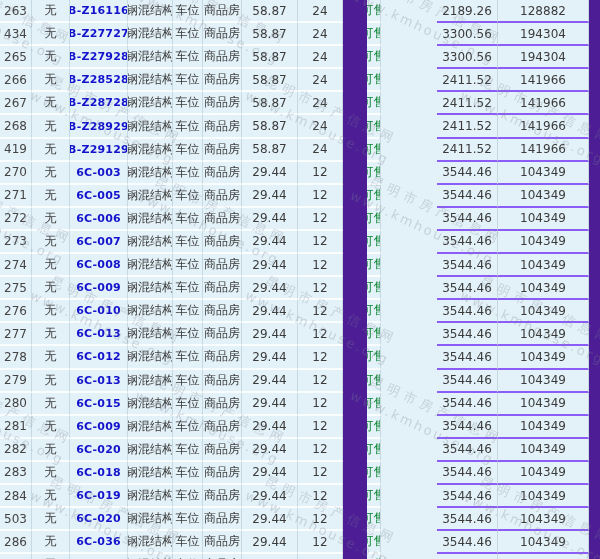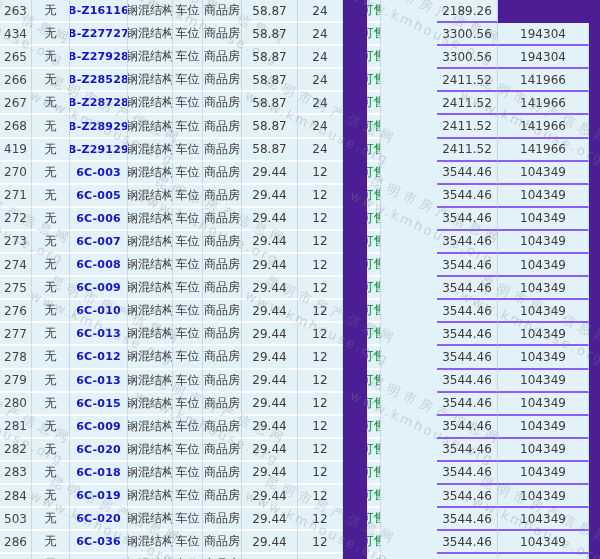--- a/index.html
+++ b/index.html
@@ -37,20 +37,21 @@
         <div class="cell c-none">无</div>
         <div class="cell c-id">6B-Z161162</div>
         <div class="cell c-struct">钢混结构</div>
         <div class="cell c-usage">车位</div>
         <div class="cell c-cat">商品房</div>
         <div class="cell c-area">58.87</div>
         <div class="cell c-count">24</div>
         <div class="cell c-status">可售</div>
         <div class="cell c-spacer"></div>
         <div class="cell c-price">2189.26</div>
+        <div class="cell c-total">128882</div>
       </div>
       <div class="row">
         <div class="cell c-num">434</div>
         <div class="cell c-none">无</div>
         <div class="cell c-id">6B-Z277278</div>
         <div class="cell c-struct">钢混结构</div>
         <div class="cell c-usage">车位</div>
         <div class="cell c-cat">商品房</div>
         <div class="cell c-area">58.87</div>
         <div class="cell c-count">24</div>

